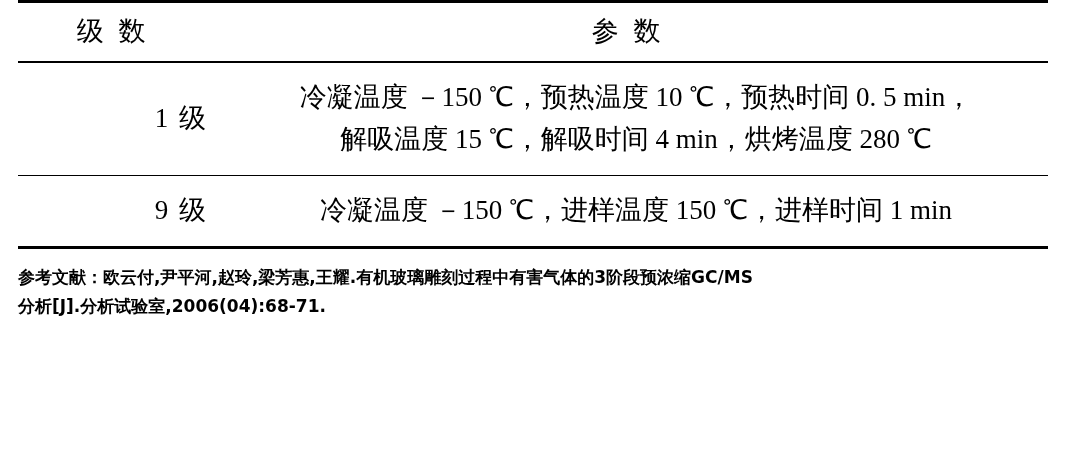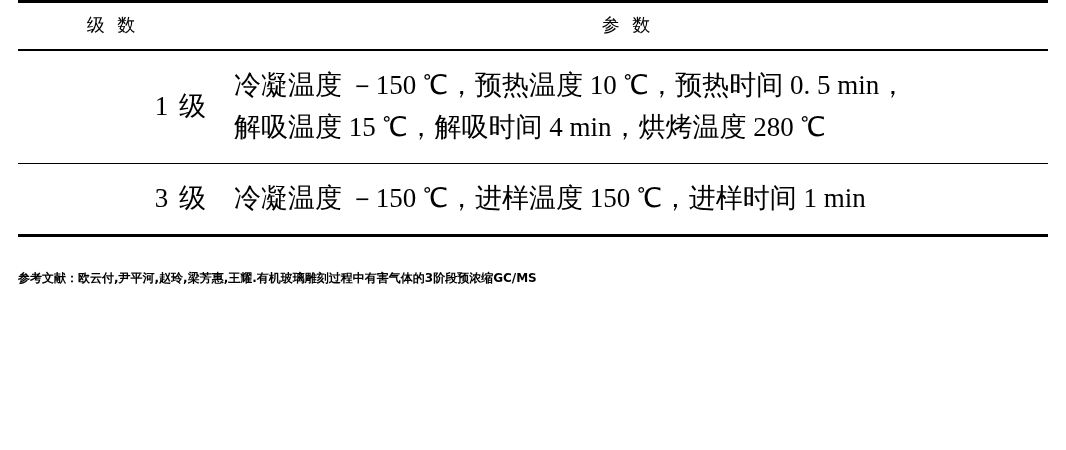--- a/index.html
+++ b/index.html
@@ -26,21 +26,21 @@
     border-collapse: collapse;
     table-layout: fixed;
   }
   table.param-table .rule-top td {
     border-top: 3px solid #000;
   }
   .head-row td {
     border-bottom: 2px solid #000;
     padding: 10px 0 12px 0;
     text-align: center;
-    font-size: 18px;
+    font-size: 27px;
     font-family: "Liberation Serif", serif;
     letter-spacing: 4px;
   }
   .col-level { width: 190px; }
   .col-param { width: 840px; }
 
   .data-row td {
     padding: 14px 0 14px 0;
     vertical-align: middle;
     font-size: 27px;
@@ -48,37 +48,37 @@
   }
   .data-row.with-sep td {
     border-bottom: 1px solid #000;
   }
   .level-cell {
     text-align: right;
     letter-spacing: 2px;
     white-space: nowrap;
   }
   .param-cell {
-    text-align: left;
+    text-align: center;
     padding-left: 26px !important;
     padding-right: 10px !important;
   }
   .param-line {
     display: block;
     white-space: nowrap;
   }
   .last-row td {
     border-bottom: 3px solid #000;
   }
   .ref-block {
-    margin-top: 31px;
+    margin-top: 14px;
     width: 1030px;
     font-family: "DejaVu Sans", sans-serif;
     font-weight: bold;
-    font-size: 12px;
+    font-size: 17px;
     line-height: 1.75;
     color: #000;
     letter-spacing: 0px;
   }
   .ref-line { display: block; }
 </style>
 </head>
 <body>
 
 <div class="page">
@@ -97,25 +97,26 @@
       <tr class="data-row with-sep">
         <td class="level-cell">1 级</td>
         <td class="param-cell">
           <span class="param-line">冷凝温度 －150 ℃，预热温度 10 ℃，预热时间 0. 5  min，</span>
           <span class="param-line">解吸温度 15 ℃，解吸时间 4  min，烘烤温度 280 ℃</span>
         </td>
       </tr>
 
 
       <tr class="data-row last-row">
-        <td class="level-cell">3 级</td>
+        <td class="level-cell">9 级</td>
         <td class="param-cell">
           <span class="param-line">冷凝温度 －150 ℃，进样温度 150 ℃，进样时间 1  min</span>
         </td>
       </tr>
     </tbody>
   </table>
 
   <div class="ref-block">
     <span class="ref-line">参考文献：欧云付,尹平河,赵玲,梁芳惠,王耀.有机玻璃雕刻过程中有害气体的3阶段预浓缩GC/MS</span>
+    <span class="ref-line">分析[J].分析试验室,2006(04):68-71.</span>
   </div>
 
 </div>
 
 </body></html>

